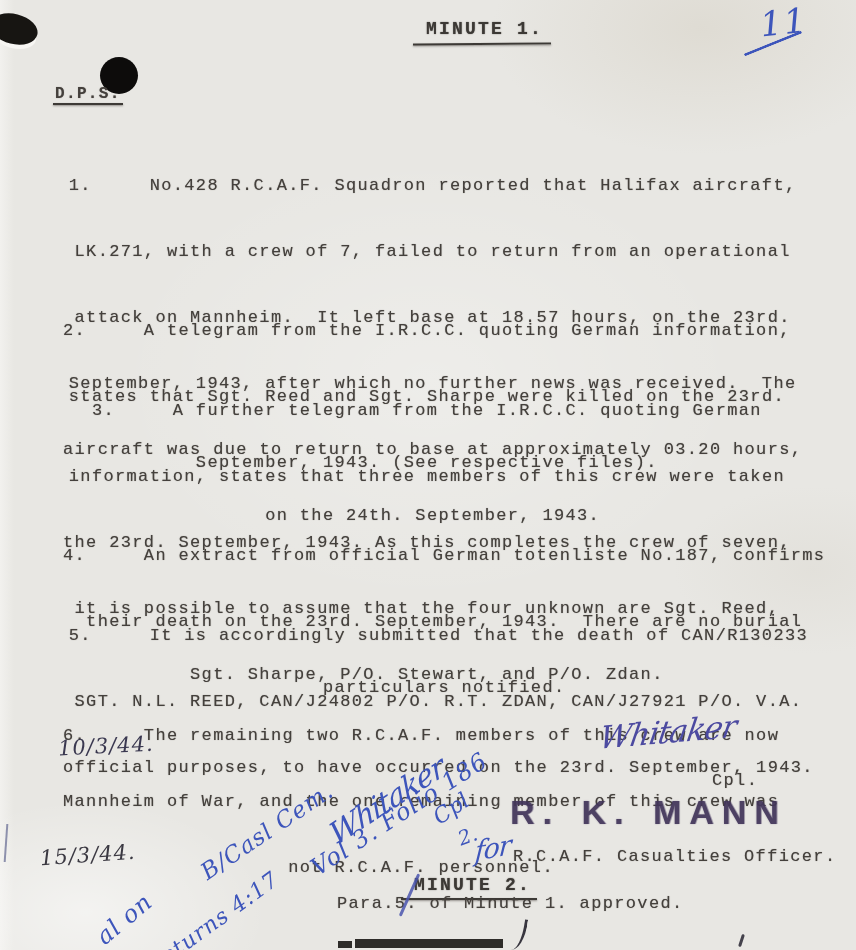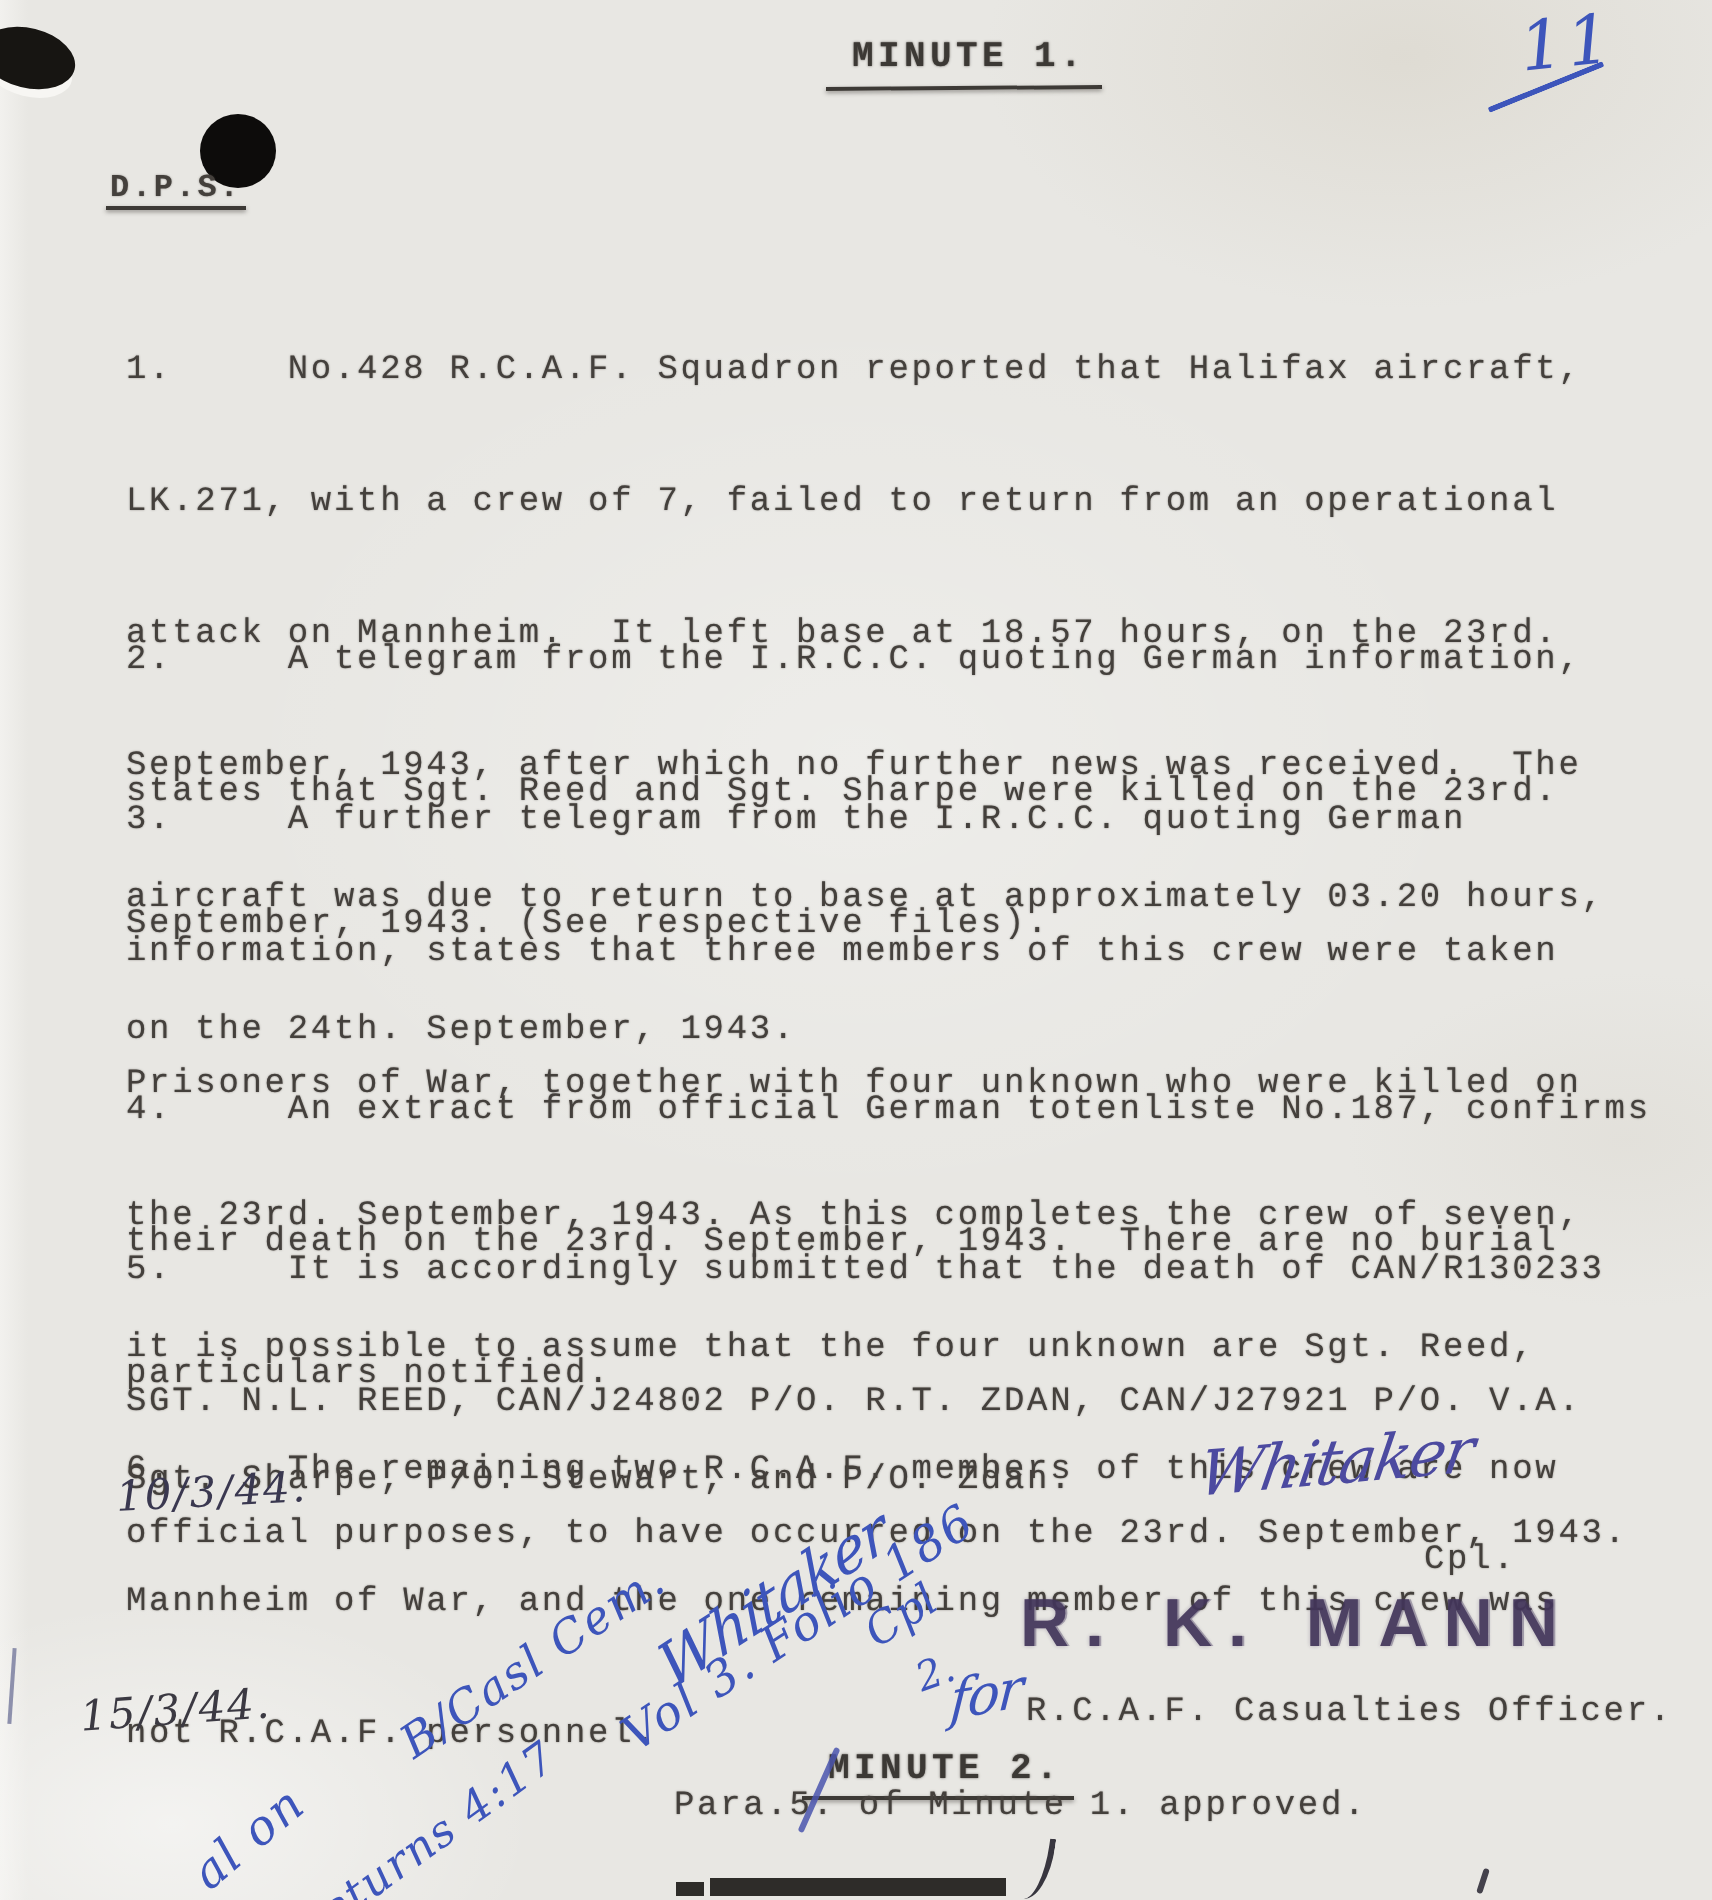--- a/index.html
+++ b/index.html
@@ -25,21 +25,21 @@
     font-size:17px;
     letter-spacing:1.35px;
     line-height:22px;
     white-space:pre;
     color:#44403c;
     text-shadow:0 0 1px rgba(70,64,58,.55);
   }
   .para{left:63px;}
   .p1{top:131px;} .p2{top:276px;} .p3{top:356px;}
   .p4{top:501px;} .p5{top:581px;} .p6{top:681px;}
-  .line{white-space:pre;}
+  .line{white-space:pre;text-align:center;}
 
   .minute-title{
     font-weight:bold;
     letter-spacing:2.2px;
     color:#3c3935;
     text-shadow:0 0 1.2px rgba(60,55,50,.8);
     padding-left:10px;
   }
   .ul2{position:absolute;border-top:2px solid #3d3a36;box-shadow:0 3px 0 -1px rgba(61,58,54,.85), 0 1px 2px rgba(61,58,54,.5);}
 
@@ -96,21 +96,20 @@
 
   <div class="typed para p2">
     <div class="line">2.     A telegram from the I.R.C.C. quoting German information,</div>
     <div class="line">states that Sgt. Reed and Sgt. Sharpe were killed on the 23rd.</div>
     <div class="line">September, 1943. (See respective files).</div>
   </div>
 
   <div class="typed para p3">
     <div class="line">3.     A further telegram from the I.R.C.C. quoting German</div>
     <div class="line">information, states that three members of this crew were taken</div>
-    <div class="line">Prisoners of War, together with four unknown who were killed on</div>
     <div class="line">the 23rd. September, 1943. As this completes the crew of seven,</div>
     <div class="line">it is possible to assume that the four unknown are Sgt. Reed,</div>
     <div class="line">Sgt. Sharpe, P/O. Stewart, and P/O. Zdan.</div>
   </div>
 
   <div class="typed para p4">
     <div class="line">4.     An extract from official German totenliste No.187, confirms</div>
     <div class="line">their death on the 23rd. September, 1943.  There are no burial</div>
     <div class="line">particulars notified.</div>
   </div>

